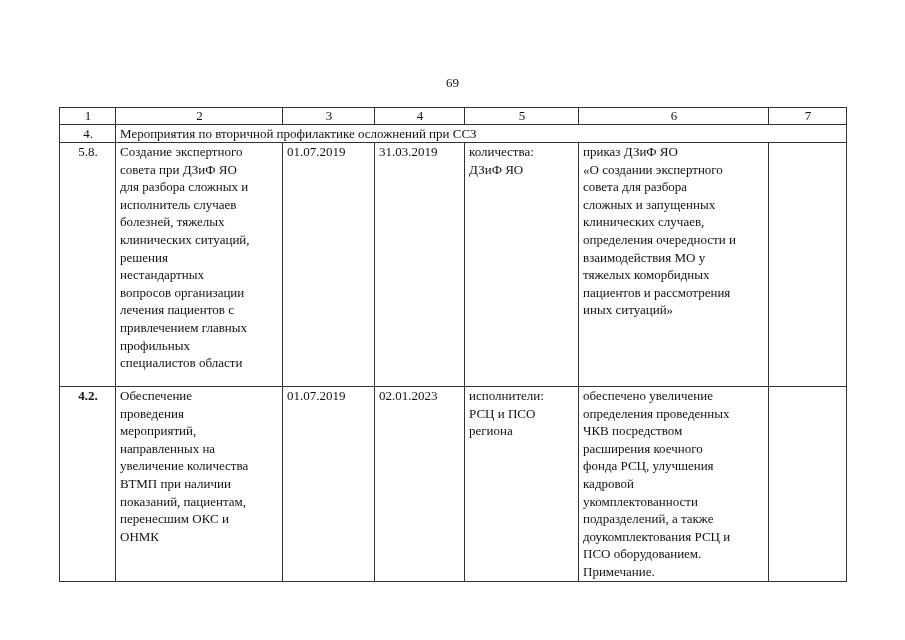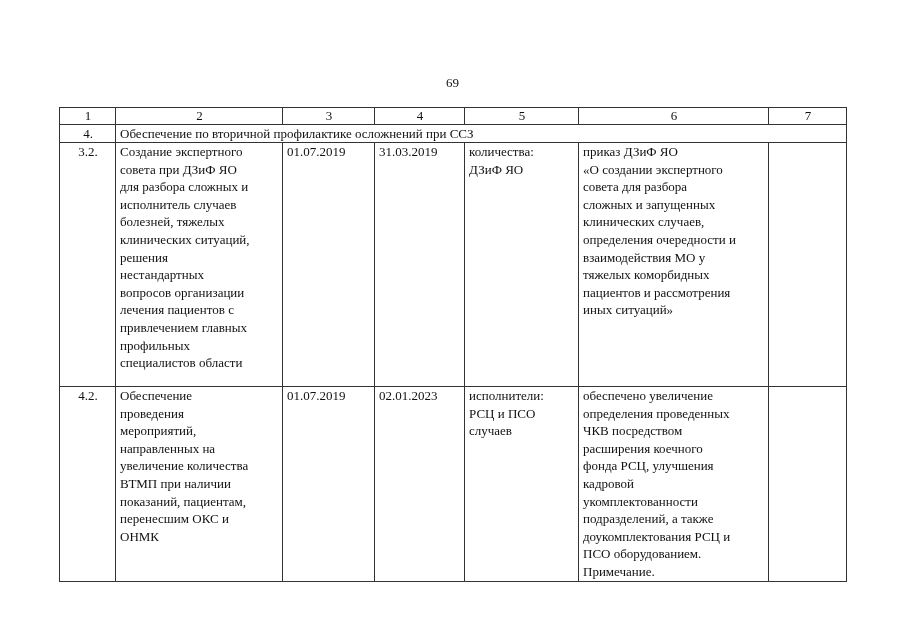--- a/index.html
+++ b/index.html
@@ -21,21 +21,21 @@
     table.plan td {
       border: 1px solid #333;
       padding: 0 3px 0 4px;
       vertical-align: top;
       white-space: pre-line;
     }
     table.plan tr.hdr td { text-align: center; line-height: 16px; }
     table.plan tr.section td { line-height: 17px; }
     td.num { text-align: center; }
     td.tall1 { height: 243px; }
-    td.tall2 { height: 189px; }
+    td.tall2 { height: 189px; font-weight: bold; }
   </style>
 </head>
 <body>
 
 <div class="page-number">69</div>
 
 <table class="plan">
   <colgroup>
     <col style="width:56px">
     <col style="width:167px">
@@ -50,24 +50,24 @@
     <td>1</td>
     <td>2</td>
     <td>3</td>
     <td>4</td>
     <td>5</td>
     <td>6</td>
     <td>7</td>
   </tr>
   <tr class="section">
     <td class="num">4.</td>
-    <td colspan="6">Обеспечение по вторичной профилактике осложнений при ССЗ</td>
+    <td colspan="6">Мероприятия по вторичной профилактике осложнений при ССЗ</td>
   </tr>
   <tr>
-    <td class="num tall1">3.2.</td>
+    <td class="num tall1">5.8.</td>
     <td>Создание экспертного
 совета при ДЗиФ ЯО
 для разбора сложных и
 исполнитель случаев
 болезней, тяжелых
 клинических ситуаций,
 решения
 нестандартных
 вопросов организации
 лечения пациентов с
@@ -98,21 +98,21 @@
 направленных на
 увеличение количества
 ВТМП при наличии
 показаний, пациентам,
 перенесшим ОКС и
 ОНМК</td>
     <td>01.07.2019</td>
     <td>02.01.2023</td>
     <td>исполнители:
 РСЦ и ПСО
-случаев</td>
+региона</td>
     <td>обеспечено увеличение
 определения проведенных
 ЧКВ посредством
 расширения коечного
 фонда РСЦ, улучшения
 кадровой
 укомплектованности
 подразделений, а также
 доукомплектования РСЦ и
 ПСО оборудованием.

